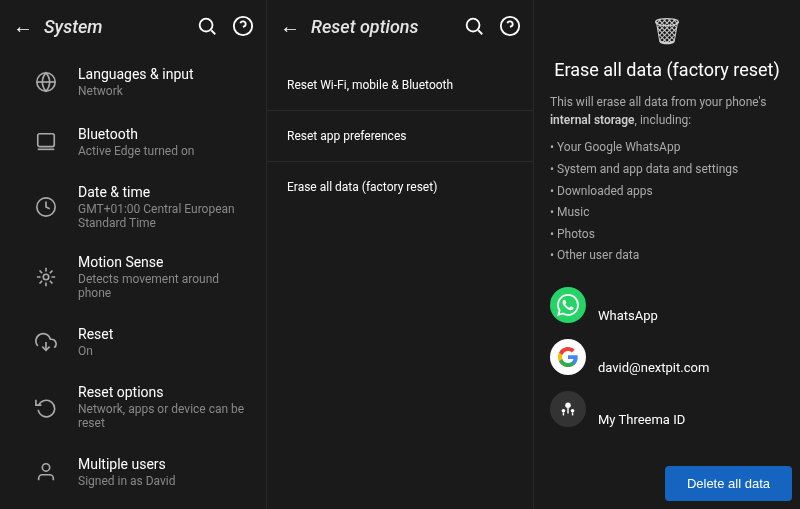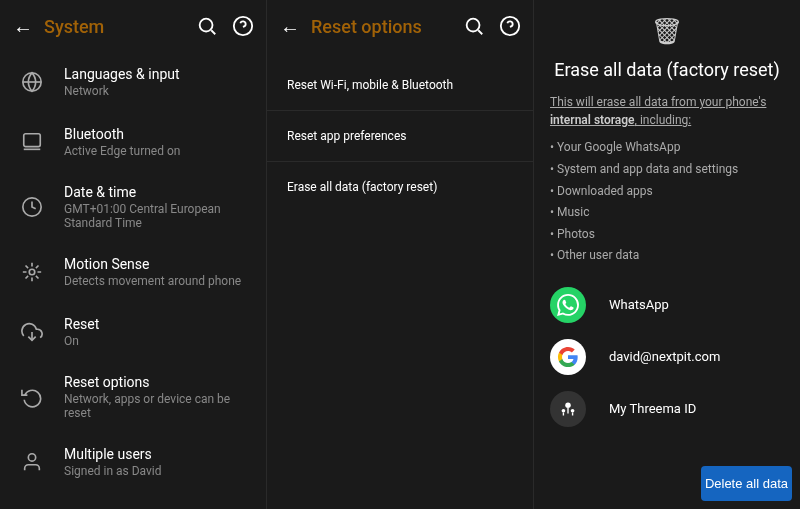--- a/index.html
+++ b/index.html
@@ -44,21 +44,22 @@
       display: flex;
       align-items: center;
       padding: 14px 12px;
       min-height: 52px;
     }
 
     .header-title {
       font-size: 18px;
       font-weight: 500;
       flex: 1;
-      color: #a16207;
+      color: #e5e5e5;
+      font-style: italic;
     }
 
     .header-icons {
       display: flex;
       gap: 14px;
       align-items: center;
     }
 
     .icon-btn {
       width: 22px;
@@ -73,20 +74,21 @@
 
     .back-icon {
       margin-right: 10px;
       font-size: 20px;
     }
 
     
     .settings-list {
       flex: 1;
       overflow-y: auto;
+      padding-left: 14px;
     }
 
     .settings-item {
       display: flex;
       align-items: center;
       padding: 12px 16px;
       cursor: pointer;
       min-height: 60px;
     }
 
@@ -154,21 +156,20 @@
       text-align: center;
       margin-bottom: 12px;
       line-height: 1.3;
     }
 
     .erase-desc {
       font-size: 12px;
       color: #aaaaaa;
       margin-bottom: 8px;
       line-height: 1.5;
-      text-decoration: underline;
     }
 
     .erase-desc strong {
       font-weight: 600;
       color: #cccccc;
     }
 
     .erase-list {
       font-size: 12px;
       color: #aaaaaa;
@@ -178,23 +179,23 @@
 
     .accounts-label {
       font-size: 12px;
       color: #aaaaaa;
       margin-bottom: 12px;
       line-height: 1.5;
     }
 
     .account-item {
       display: flex;
-      align-items: center;
+      align-items: flex-end;
       padding: 8px 0;
-      gap: 23px;
+      gap: 12px;
     }
 
     .account-avatar {
       width: 36px;
       height: 36px;
       border-radius: 50%;
       display: flex;
       align-items: center;
       justify-content: center;
       flex-shrink: 0;
@@ -228,21 +229,21 @@
       position: absolute;
       bottom: 0;
       right: 0;
       padding: 8px;
     }
 
     .delete-btn {
       background: #1565C0;
       color: #ffffff;
       border: none;
-      padding: 10px 4px;
+      padding: 10px 22px;
       font-size: 13px;
       border-radius: 4px;
       cursor: pointer;
       white-space: nowrap;
     }
 
     
     .svg-icon {
       width: 22px;
       height: 22px;

